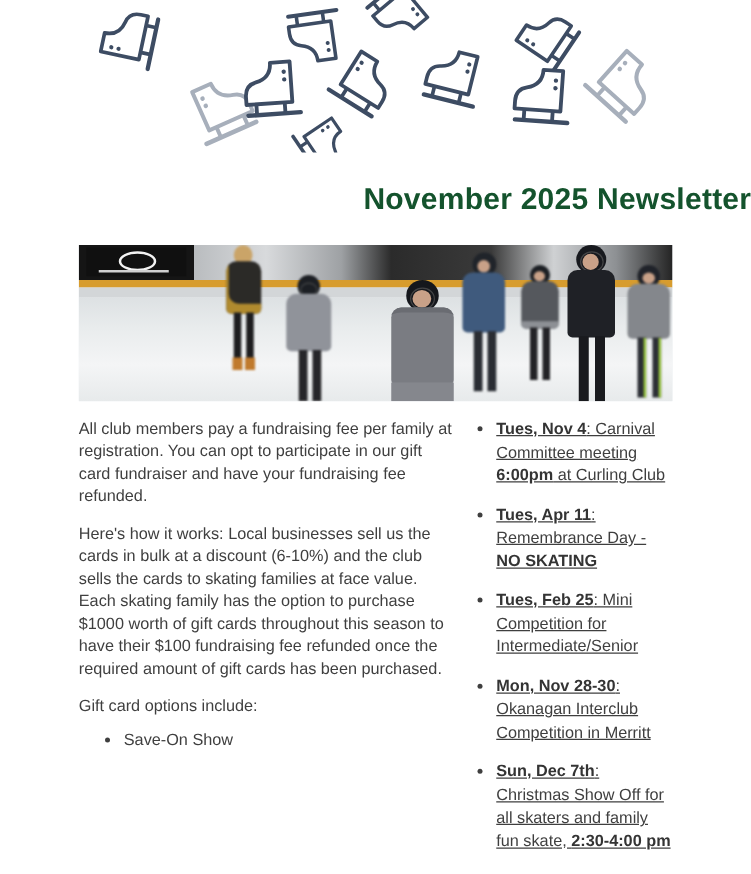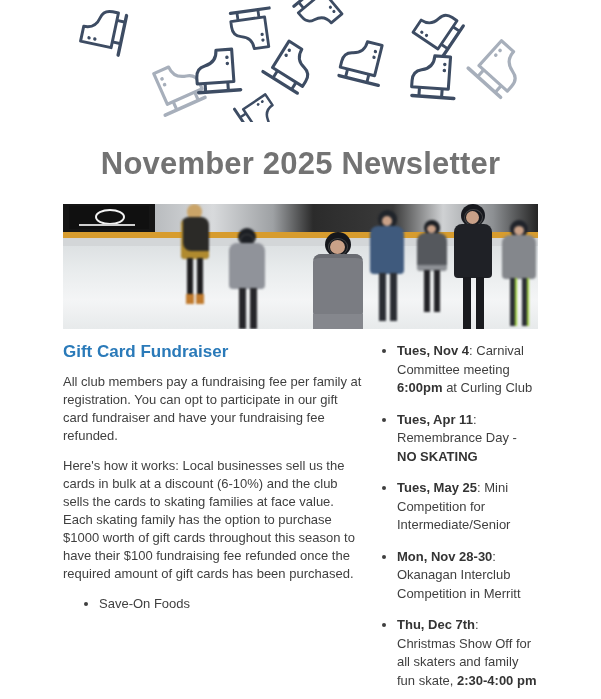--- a/index.html
+++ b/index.html
@@ -9,22 +9,22 @@
   }
   .page{position:relative;width:601px;height:699px;background:#fff;}
 
   
   .skate-banner{position:relative;width:100%;height:122px;overflow:hidden;}
   .skate{position:absolute;}
   .skate svg{display:block;width:100%;height:100%;}
 
   
   .title{
-    margin:24px 0 0;text-align:center;font-size:31px;font-weight:700;
-    color:#737373;letter-spacing:0.2px;
+    margin:24px 0 0;text-align:right;font-size:24px;font-weight:700;
+    color:#14532d;letter-spacing:0.2px;
   }
 
   
   .photo{
     position:relative;width:475px;height:125px;margin:22px auto 0;
     overflow:hidden;background:#eceff1;
   }
   .boards{
     position:absolute;left:0;top:0;width:100%;height:28px;
     background:linear-gradient(90deg,#151515 0,#151515 92px,#b9bcbf 92px,#d8dadc 150px,#9ea1a4 210px,#2b2b2b 250px,#3a3a3a 330px,#cfd1d3 380px,#8d9093 430px,#242424 475px);
@@ -53,21 +53,21 @@
   .article-heading{
     margin:0 0 11px;font-size:17px;font-weight:700;color:var(--accent-blue,#2a7ab9);
   }
   .col-left p{margin:0 0 12px;font-size:13px;line-height:18px;color:#3f3f3f;}
   .col-left p.list-intro{margin-bottom:9px;}
   .options-list{margin:0;padding-left:36px;font-size:13px;line-height:18px;color:#3f3f3f;}
   .options-list li{margin:0 0 2px;}
 
   .glance-heading{margin:2px 0 12px;font-size:15px;font-weight:700;color:#1c1c1c;}
   .events-list{margin:0;padding-left:15px;font-size:13px;line-height:18.5px;color:#3f3f3f;}
-  .events-list li{margin:0 0 13px;}
+  .events-list li{margin:0 0 13px;text-decoration:underline;}
   .events-list strong{font-weight:700;color:#343434;}
 </style>
 </head>
 <body>
 
 <svg width="0" height="0" style="position:absolute">
   <symbol id="skate-shape" viewBox="0 0 64 56">
     <path d="M17 4 L35 4 C35 13 40 19 49 21 C56 22.5 59 27 59 34 L59 41 L17 41 Z" fill="#ffffff" stroke="currentColor" stroke-width="3.5" stroke-linejoin="round"></path>
     <circle cx="23" cy="13" r="2" fill="currentColor"></circle>
     <circle cx="23" cy="20" r="2" fill="currentColor"></circle>
@@ -202,32 +202,32 @@
       <div class="head" style="left:11px;top:0;width:18px;height:18px;background:#20232a;"></div>
       <div class="face" style="left:15px;top:6px;width:10px;height:9px;"></div>
       <div class="torso" style="left:3px;top:15px;width:34px;height:44px;background:#84878c;"></div>
       <div class="leg" style="left:11px;top:58px;width:7px;height:48px;background:#2c2f35;box-shadow:inset -2px 0 0 #9ccf3a;"></div>
       <div class="leg" style="left:23px;top:58px;width:7px;height:48px;background:#2c2f35;box-shadow:inset -2px 0 0 #9ccf3a;"></div>
     </div>
   </div>
 
   <div class="columns">
     <div class="col-left">
-      <h2 class="article-heading">Gift Card Fundraiser</h2>
       <p>All club members pay a fundraising fee per family at registration. You can opt to participate in our gift card fundraiser and have your fundraising fee refunded.</p>
       <p>Here's how it works: Local businesses sell us the cards in bulk at a discount (6-10%) and the club sells the cards to skating families at face value. Each skating family has the option to purchase $1000 worth of gift cards throughout this season to have their $100 fundraising fee refunded once the required amount of gift cards has been purchased.</p>
+      <p class="list-intro">Gift card options include:</p>
       <ul class="options-list">
-        <li>Save-On Foods</li>
+        <li>Save-On Show</li>
 
       </ul>
     </div>
     <div class="col-right">
       <ul class="events-list">
           <li><strong>Tues, Nov 4</strong><span>: Carnival Committee meeting </span><strong>6:00pm</strong><span> at Curling Club</span></li>
           <li><strong>Tues, Apr 11</strong><span>: Remembrance Day - </span><strong>NO SKATING</strong></li>
-          <li><strong>Tues, May 25</strong><span>: Mini Competition for Intermediate/Senior</span></li>
+          <li><strong>Tues, Feb 25</strong><span>: Mini Competition for Intermediate/Senior</span></li>
           <li><strong>Mon, Nov 28-30</strong><span>: Okanagan Interclub Competition in Merritt</span></li>
-          <li><strong>Thu, Dec 7th</strong><span>: Christmas Show Off for all skaters and family fun skate, </span><strong>2:30-4:00 pm</strong></li>
+          <li><strong>Sun, Dec 7th</strong><span>: Christmas Show Off for all skaters and family fun skate, </span><strong>2:30-4:00 pm</strong></li>
         </ul>
     </div>
   </div>
 
 </div>
 
 </body></html>

